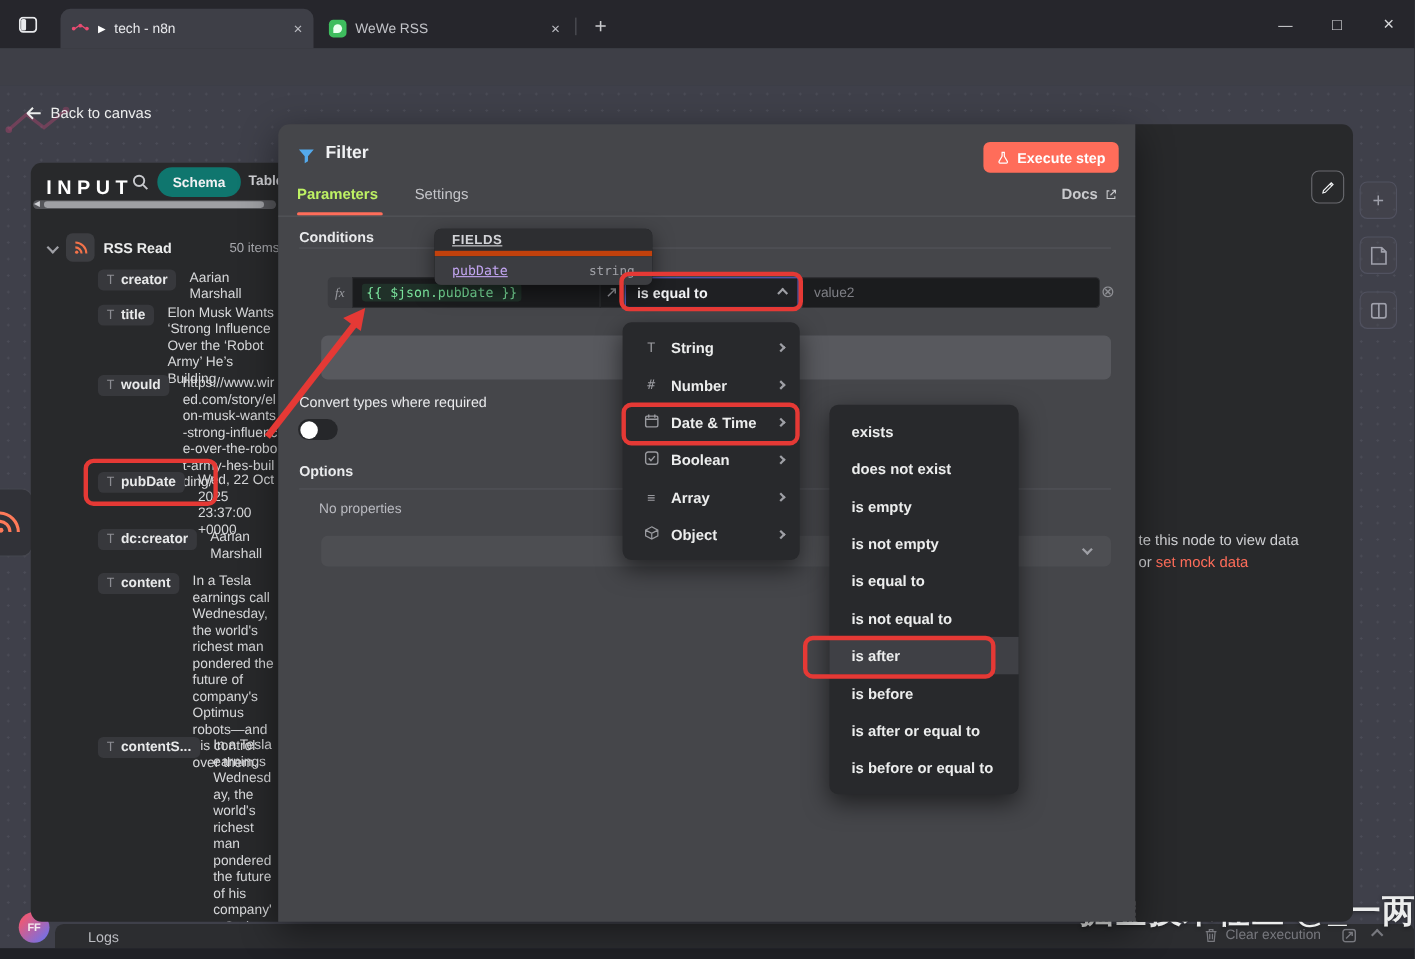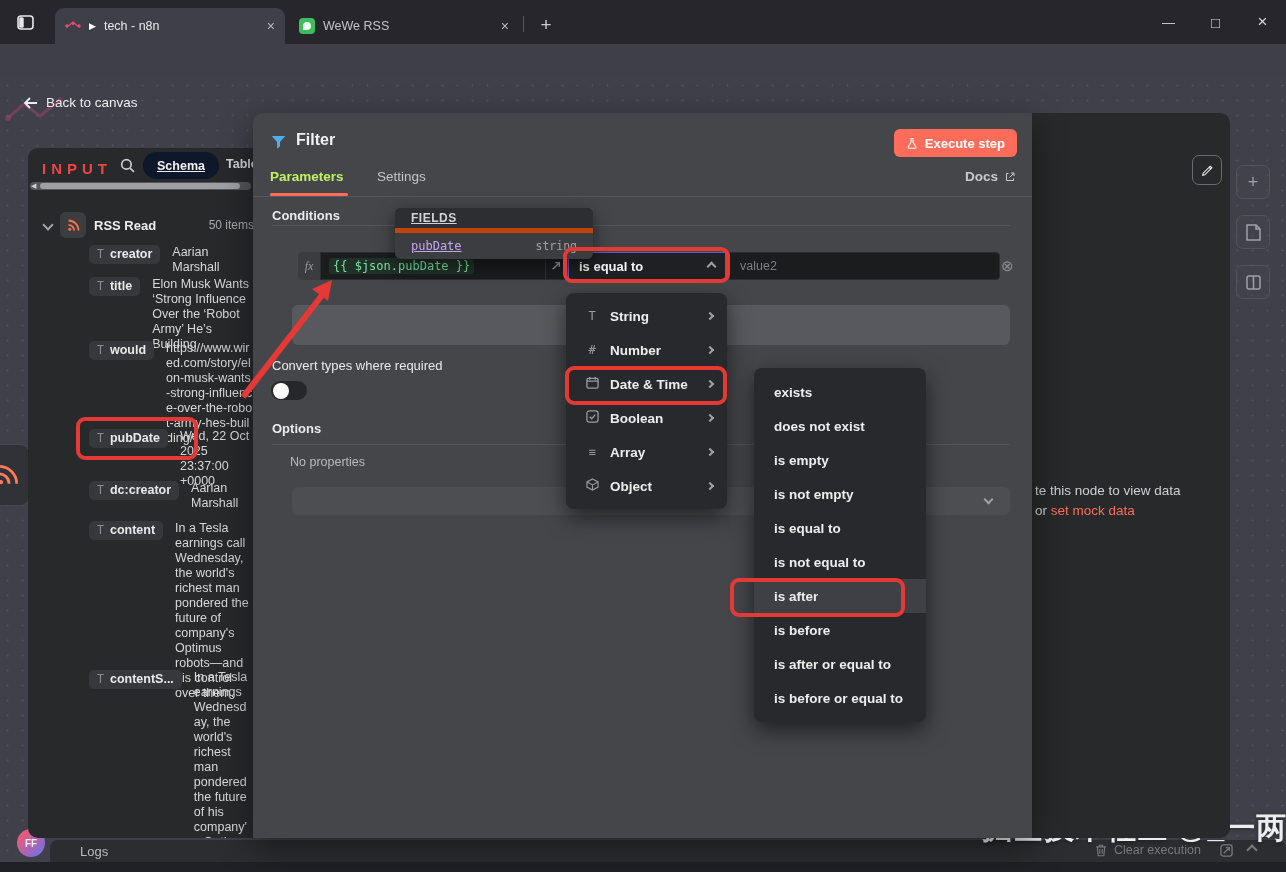--- a/index.html
+++ b/index.html
@@ -43,23 +43,23 @@
   
   .canvas-bg { position:absolute; left:0; top:78px; width:1286px; height:794px; background:#3f404a;
     background-image:radial-gradient(#4b4c57 1.2px, transparent 1.2px); background-size:15px 15px; }
   .back-link { position:absolute; left:24px; top:95px; display:flex; align-items:center; gap:8px; color:#eceded; font-size:13.5px; font-weight:normal; z-index:5; }
   .squiggle { position:absolute; left:4px; top:92px; z-index:4; opacity:.55; }
   .canvas-node { position:absolute; left:-34px; top:444px; width:64px; height:62px; background:#313238; border:1px solid #45464e; border-radius:10px; z-index:2; display:flex; align-items:center; justify-content:flex-end; padding-right:8px; }
   .cv-btn { position:absolute; width:34px; height:34px; background:rgba(70,71,80,.38); border:1px solid #515260; border-radius:7px; color:#9fa0ab; display:flex; align-items:center; justify-content:center; z-index:2; }
 
   
   .input-panel { position:absolute; left:28px; top:148px; width:225px; height:690px; background:#28292b; border-radius:10px 0 0 10px; z-index:10; overflow:hidden; }
-  .inp-title { position:absolute; left:14px; top:12px; font-size:15px; letter-spacing:5px; color:#ef4444; font-weight:bold;text-align:right; }
+  .inp-title { position:absolute; left:14px; top:12px; font-size:18px; letter-spacing:5px; color:#ffffff; font-weight:bold;text-align:right; }
   .inp-search { position:absolute; left:92px; top:10px; }
-  .chip-tab { position:absolute; left:115px; top:4px; height:27px; padding:12px 14px; background:#0f172a; border-radius:14px; color:#f0f1f3; font-size:12.5px; font-weight:bold; display:flex; align-items:center;text-decoration:underline; }
+  .chip-tab { position:absolute; left:115px; top:4px; height:27px; padding:12px 14px; background:#0f766e; border-radius:14px; color:#f0f1f3; font-size:12.5px; font-weight:bold; display:flex; align-items:center; }
   .chip-tab2 { position:absolute; left:198px; top:9px; color:#d2d3d7; font-size:12.5px; font-weight:bold; white-space:nowrap; }
   .hscroll { position:absolute; left:2px; top:34px; width:221px; height:8px; background:#55565a; border-radius:4px; }
   .hscroll .thumb { position:absolute; left:10px; top:1px; width:200px; height:6px; background:#9fa0a4; border-radius:3px; }
   .hscroll .arr { position:absolute; left:1px; top:1px; color:#cfd0d4; font-size:7px; line-height:6px; }
   .irow { position:absolute; left:61px; width:164px; display:flex; gap:12px; align-items:flex-start; }
   .noderow { position:absolute; left:16px; width:210px; display:flex; align-items:center; gap:8px; }
   .fieldchip { flex:0 0 auto; background:#37383c; border-radius:5px; padding:2px 8px 3px; font-size:12.5px; font-weight:bold; color:#e8e9ea; white-space:nowrap; }
   .fieldchip .t { color:#8b8c92; font-weight:normal; margin-right:6px; font-family:"DejaVu Sans Mono", monospace; font-size:11.5px; }
   .fval { flex:1; min-width:0; font-size:12.5px; color:#d7d8da; line-height:1.2; word-wrap:break-word; overflow-wrap:break-word; }
   .fval.urlbreak { word-break:break-all; }

